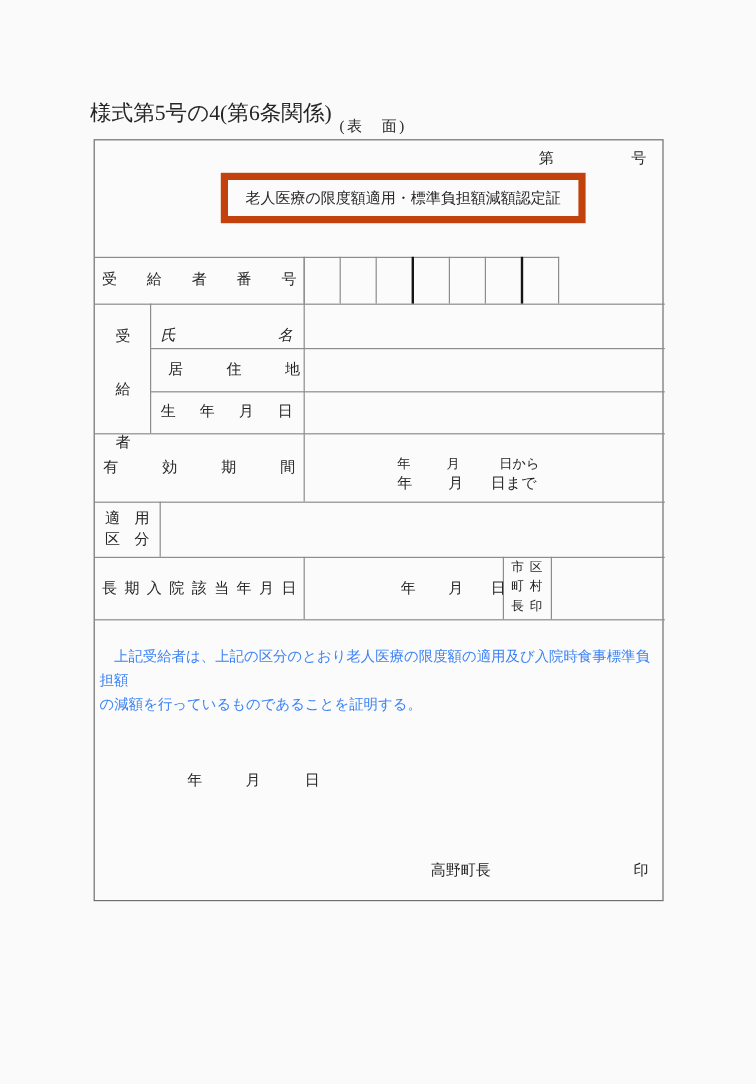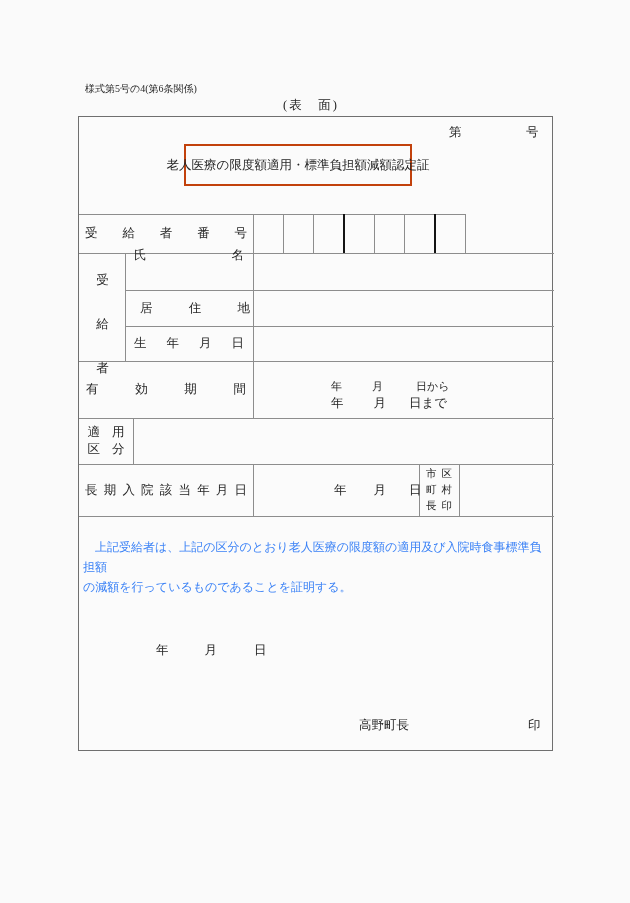--- a/index.html
+++ b/index.html
@@ -13,43 +13,43 @@
   .page {
     position: relative;
     width: 630px;
     height: 903px;
     background: #fafafa;
     overflow: hidden;
   }
   .abs { position: absolute; }
   .txt { font-size: 12.5px; color: #262626; white-space: nowrap; }
 
-  .form-no { left: 85px; top: 82px; font-size: 10px; }
+  .form-no { left: 75px; top: 82px; font-size: 18px; }
   .side-label { left: 283px; top: 97px; font-size: 12.5px; letter-spacing: 2px; }
 
   .sheet {
     position: absolute;
     left: 78px; top: 116px;
     width: 475px; height: 635px;
     border: 1px solid #6f6f6f;
     background: #fbfbfb;
   }
 
   
   .hline { position: absolute; height: 1px; background: #8d8d8d; }
   .vline { position: absolute; width: 1px; background: #8d8d8d; }
 
   
   .doc-no-prefix { left: 370px; top: 7px; }
   .doc-no-suffix { left: 447px; top: 7px; }
   .title-box {
     position: absolute;
     left: 105px; top: 27px;
-    width: 228px; height: 42px;
-    border: 2px solid #c2410c;
+    width: 304px; height: 42px;
+    border: 6px solid #c2410c;
     display: flex; align-items: center; justify-content: center;
     font-size: 12.5px; white-space: nowrap;
   }
 
   
   .jlabel {
     text-align: justify;
     text-align-last: justify;
     font-size: 12.5px;
     color: #262626;
@@ -132,21 +132,21 @@
       <div class="num-cell after-thick"></div>
       <div class="num-cell"></div>
       <div class="num-cell thick-right"></div>
       <div class="num-cell after-thick" style="border-right:1px solid #8d8d8d;"></div>
     </div>
 
     <div class="cellbox" style="left:0; top:136px; width:46px; height:108px;">
       <div class="vlabel">受給者</div>
     </div>
 
-    <div class="cellbox" style="left:46px; top:120px; width:128px; height:37px;">
+    <div class="cellbox" style="left:46px; top:144px; width:128px; height:37px;font-style:italic;">
       <div class="jlabel" style="width:110px; margin:0 auto;">氏名</div>
     </div>
     <div class="cellbox" style="left:174px; top:136px; width:301px; height:37px;">
       <span></span>
     </div>
 
     <div class="cellbox" style="left:46px; top:173px; width:128px; height:36px;padding-left:12px;">
       <div class="jlabel" style="width:110px; margin:0 auto;">居住地</div>
     </div>
     <div class="cellbox" style="left:174px; top:173px; width:301px; height:36px;">

